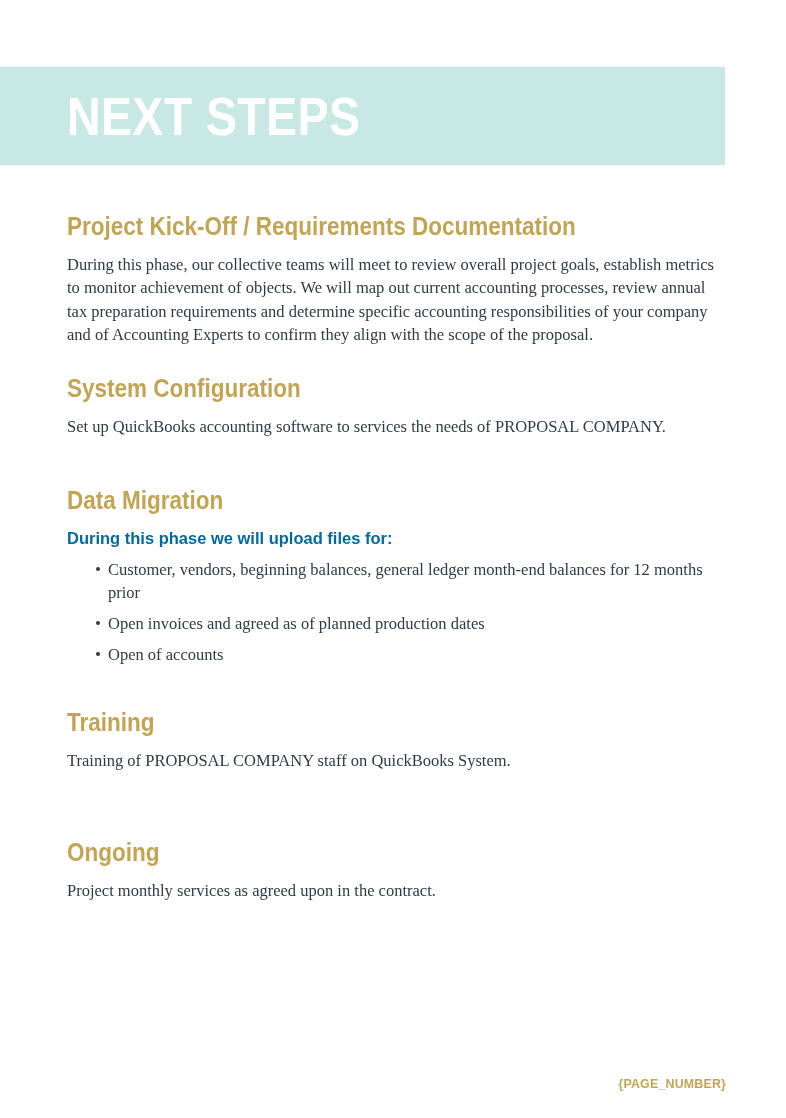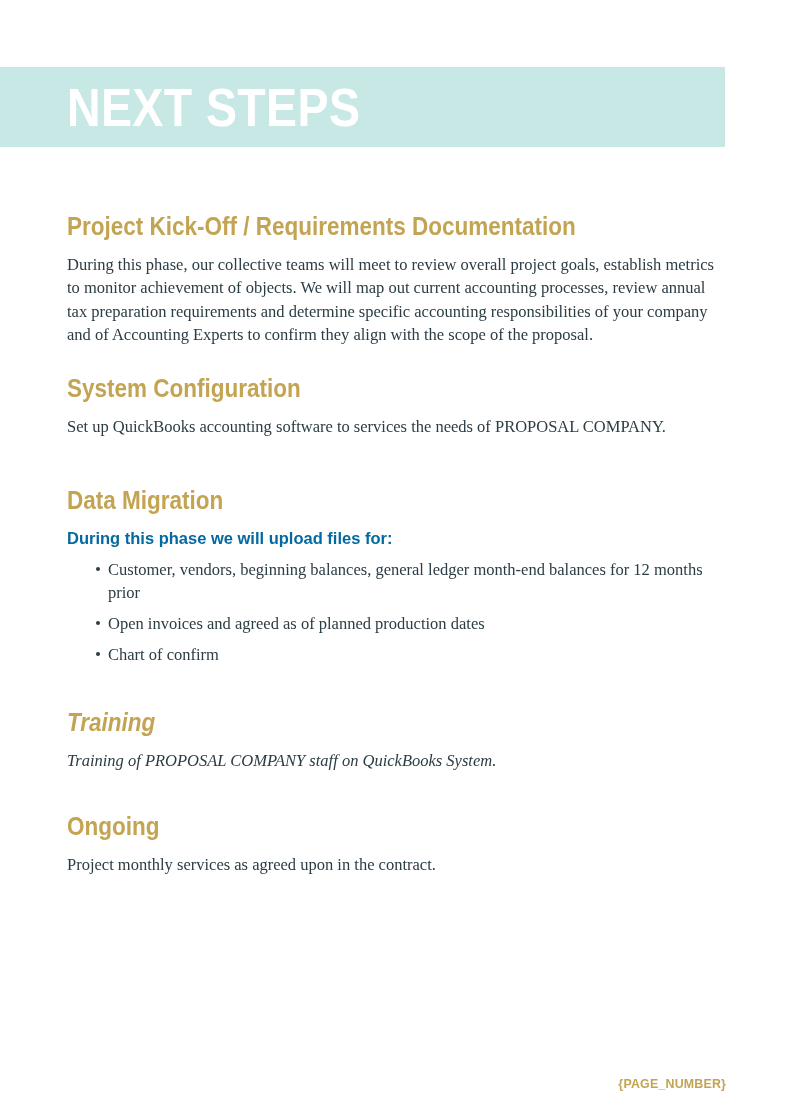--- a/index.html
+++ b/index.html
@@ -14,21 +14,21 @@
     font-family: "Liberation Serif", serif;
     overflow: hidden;
   }
 
   
   .banner {
     position: absolute;
     left: 0;
     top: 67px;
     width: 725px;
-    height: 80px;
+    height: 98px;
     background: #c8e8e6;
   }
   .banner-title {
     position: absolute;
     left: 67px;
     top: 50%;
     transform: translateY(-50%);
     color: #ffffff;
     font-family: "Liberation Sans", sans-serif;
     font-weight: 700;
@@ -112,21 +112,21 @@
     width: 4px;
     height: 4px;
     border-radius: 50%;
     background: #2b3c44;
   }
 
   
   .sec-kickoff   { margin-bottom: 16px; }
   .sec-sysconfig { margin-bottom: 42px; margin-top: 27px; }
   .sec-datamig   { margin-bottom: 42px; margin-top: 48px; }
-  .sec-training  { margin-bottom: 40px; font-style: italic; }
+  .sec-training  { margin-bottom: 66px; }
 
   
   .page-number {
     position: absolute;
     right: 60px;
     bottom: 27px;
     color: #c3a452;
     font-family: "Liberation Sans", sans-serif;
     font-weight: 700;
     font-size: 13.5px;
@@ -157,21 +157,21 @@
     <h2 class="section-heading"><span>System Configuration</span></h2>
     <p class="body-text">Set up QuickBooks accounting software to services the needs of PROPOSAL COMPANY.</p>
   </div>
 
   <div class="section sec-datamig">
     <h2 class="section-heading"><span>Data Migration</span></h2>
     <p class="lead-bold">During this phase we will upload files for:</p>
     <ul class="bullets">
       <li><span class="bullet-dot"></span><span>Customer, vendors, beginning balances, general ledger month-end balances for 12 months prior</span></li>
       <li><span class="bullet-dot"></span><span>Open invoices and agreed as of planned production dates</span></li>
-      <li><span class="bullet-dot"></span><span>Chart of confirm</span></li>
+      <li><span class="bullet-dot"></span><span>Open of accounts</span></li>
     </ul>
   </div>
 
   <div class="section sec-training">
     <h2 class="section-heading"><span>Training</span></h2>
     <p class="body-text">Training of PROPOSAL COMPANY staff on QuickBooks System.</p>
   </div>
 
   <div class="section sec-ongoing">
     <h2 class="section-heading"><span>Ongoing</span></h2>

